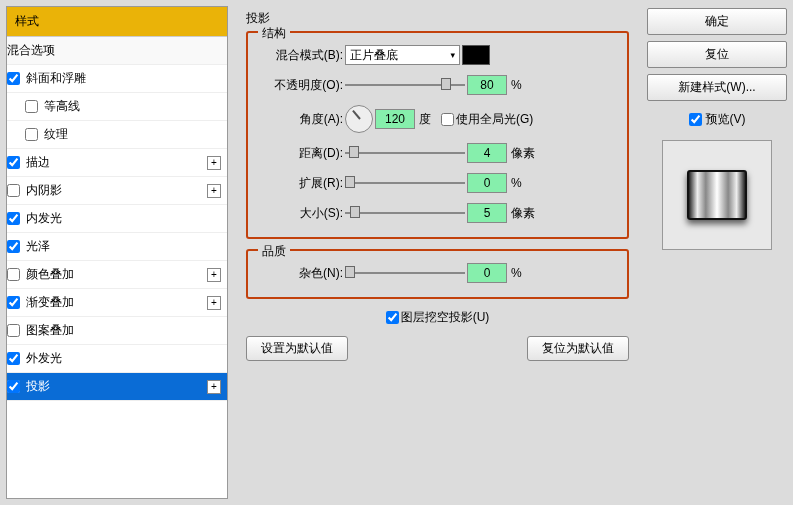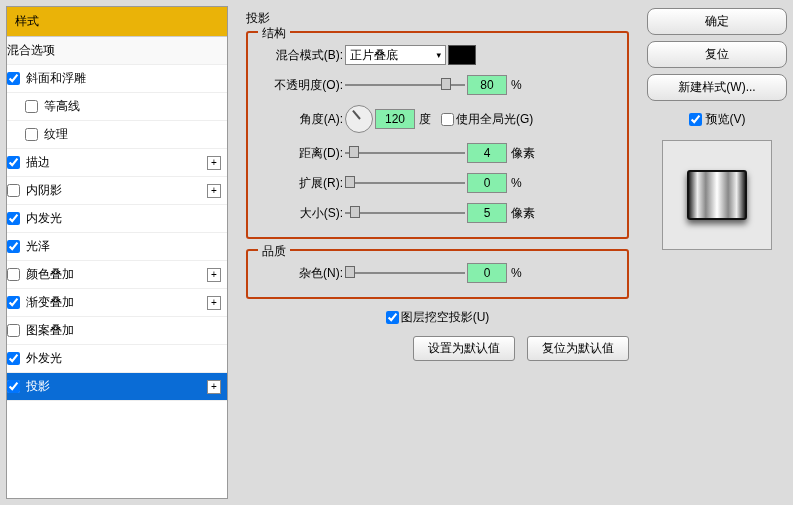--- a/index.html
+++ b/index.html
@@ -15,35 +15,35 @@
 .left-item.selected { background: #0a6cd6; color: #fff; }
 .left-item.selected .plus { background: #fff; color: #000; }
 .left-footer { margin-top: auto; border-top: 1px solid #ccc; padding: 4px 8px; display: flex; align-items: center; gap: 8px; background: #f5f5f5; }
 .left-footer .spacer { flex: 1; }
 .center-panel { flex: 1; padding: 4px 10px; }
 .group-title { margin-bottom: 4px; }
 .group-box { border: 2px solid #c2410c; border-radius: 3px; padding: 12px 5px 14px; margin-bottom: 10px; position: relative; }
 .group-box .gtitle { position: absolute; top: -8px; left: 10px; background: #dcdcdc; padding: 0 4px; }
 .row { display: flex; align-items: center; margin-bottom: 10px; gap: 2px; }
 .row .lbl { width: 90px; text-align: right; }
-.select { width: 101px; height: 20px; border: 1px solid #888; background: #fff; padding: 0 4px; display: flex; align-items: center; justify-content: space-between; }
+.select { width: 115px; height: 20px; border: 1px solid #888; background: #fff; padding: 0 4px; display: flex; align-items: center; justify-content: space-between; }
 .select .arrow { font-size: 9px; }
 .color-swatch { width: 28px; height: 20px; background: #000; border: 1px solid #555; }
 .slider { width: 120px; height: 14px; position: relative; display: flex; align-items: center; }
 .slider .track { width: 100%; height: 2px; background: #888; position: relative; }
 .slider .thumb { width: 10px; height: 12px; background: #ccc; border: 1px solid #666; position: absolute; top: -6px; }
 .numbox { width: 40px; height: 20px; border: 1px solid #888; background: #86efac; text-align: center; line-height: 18px; }
 .unit { margin-left: 2px; }
 .angle-dial { width: 28px; height: 28px; border: 1px solid #888; border-radius: 50%; background: #eee; position: relative; }
 .angle-dial::after { content: ""; position: absolute; width: 2px; height: 11px; background: #555; left: 13px; top: 2px; transform-origin: bottom center; transform: rotate(-40deg); }
 .contour-swatch { width: 34px; height: 28px; border: 1px solid #888; background: linear-gradient(135deg, #fff 0%, #fff 48%, #777 52%, #777 100%); }
-.btn-row { display: flex; gap: 12px; margin-top: 4px; justify-content: flex-end; }
+.btn-row { display: flex; gap: 12px; margin-top: 4px; justify-content: space-between; }
 .btn { padding: 3px 14px; border: 1px solid #888; background: linear-gradient(#fff,#e5e5e5); border-radius: 3px; cursor: pointer; }
 .right-panel { width: 140px; display: flex; flex-direction: column; gap: 6px; align-items: stretch; padding-top: 2px; }
-.rbtn { padding: 4px 6px; border: 1px solid #888; background: linear-gradient(#fff,#e5e5e5); border-radius: 8px; text-align: center; cursor: pointer; }
+.rbtn { padding: 4px 6px; border: 1px solid #888; background: linear-gradient(#fff,#e5e5e5); border-radius: 2px; text-align: center; cursor: pointer; }
 .preview-check { display: flex; align-items: center; justify-content: center; gap: 4px; margin-top: 4px; }
 .preview-box { width: 110px; height: 110px; border: 1px solid #999; background: #e8e8e8; margin: 6px auto 0; display: flex; align-items: center; justify-content: center; }
 .preview-inner { width: 60px; height: 50px; background: linear-gradient(90deg,#222 0%,#eee 15%,#888 30%,#fff 50%,#888 70%,#eee 85%,#222 100%); border: 2px solid #111; border-radius: 3px; box-shadow: 0 4px 6px rgba(0,0,0,0.6); }
 .fx-icon { font-style: italic; }
 .arrows { font-size: 10px; letter-spacing: -2px; }
 .trash { width: 12px; height: 14px; border: 1px solid #666; background: linear-gradient(#ddd,#bbb); }
 </style>
 </head>
 <body>
 

